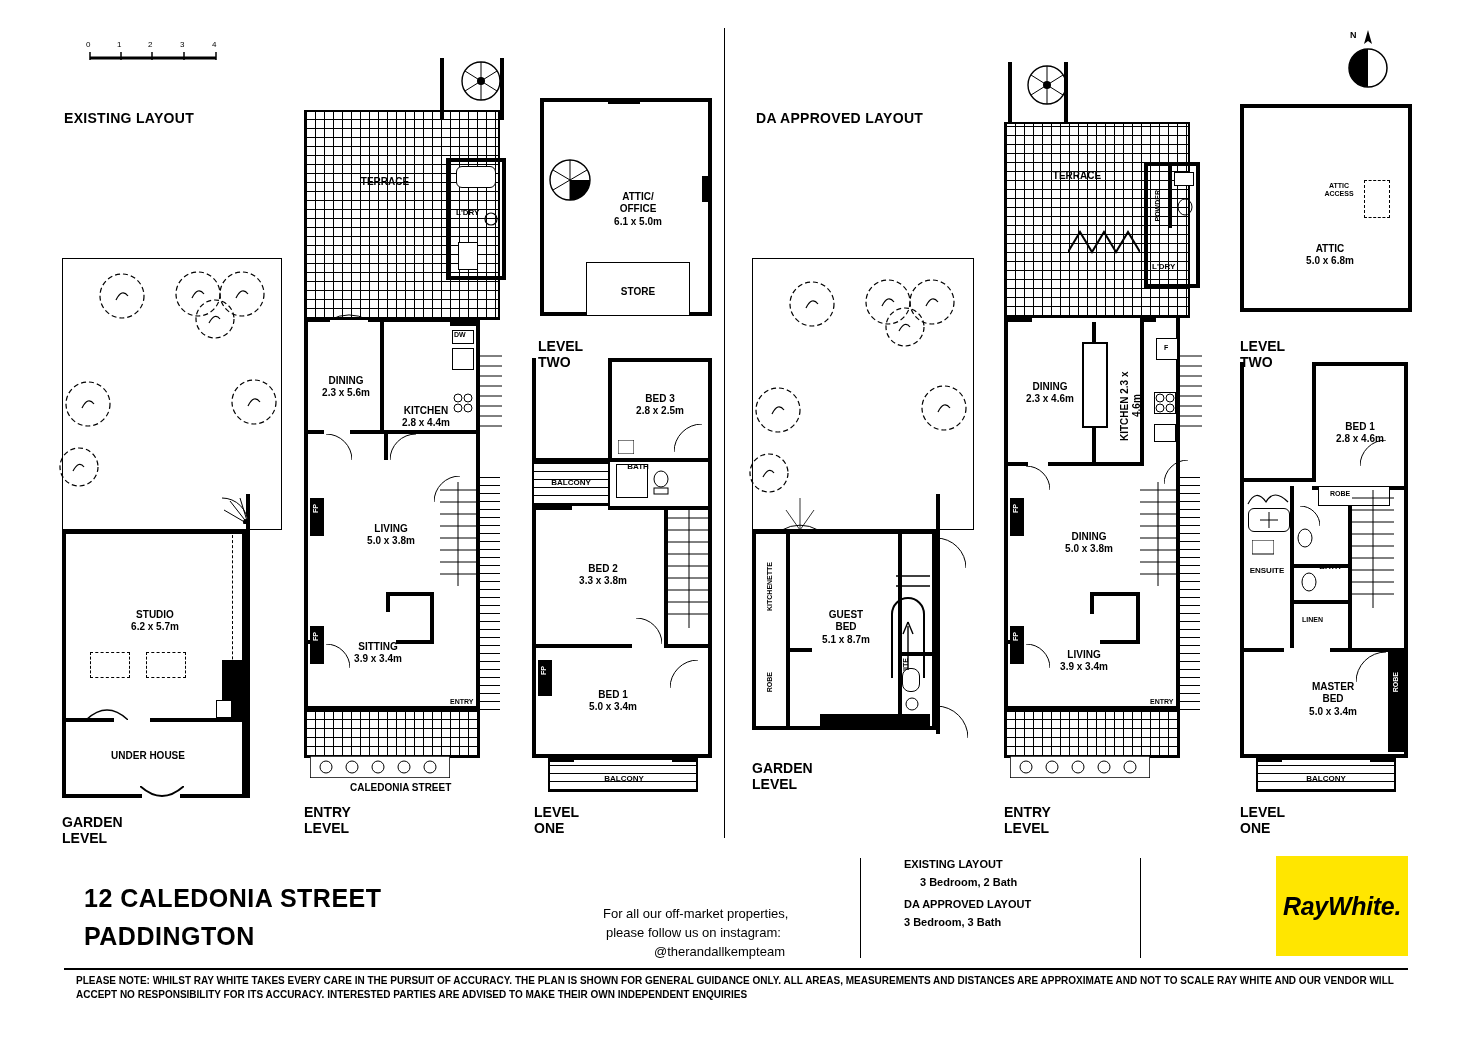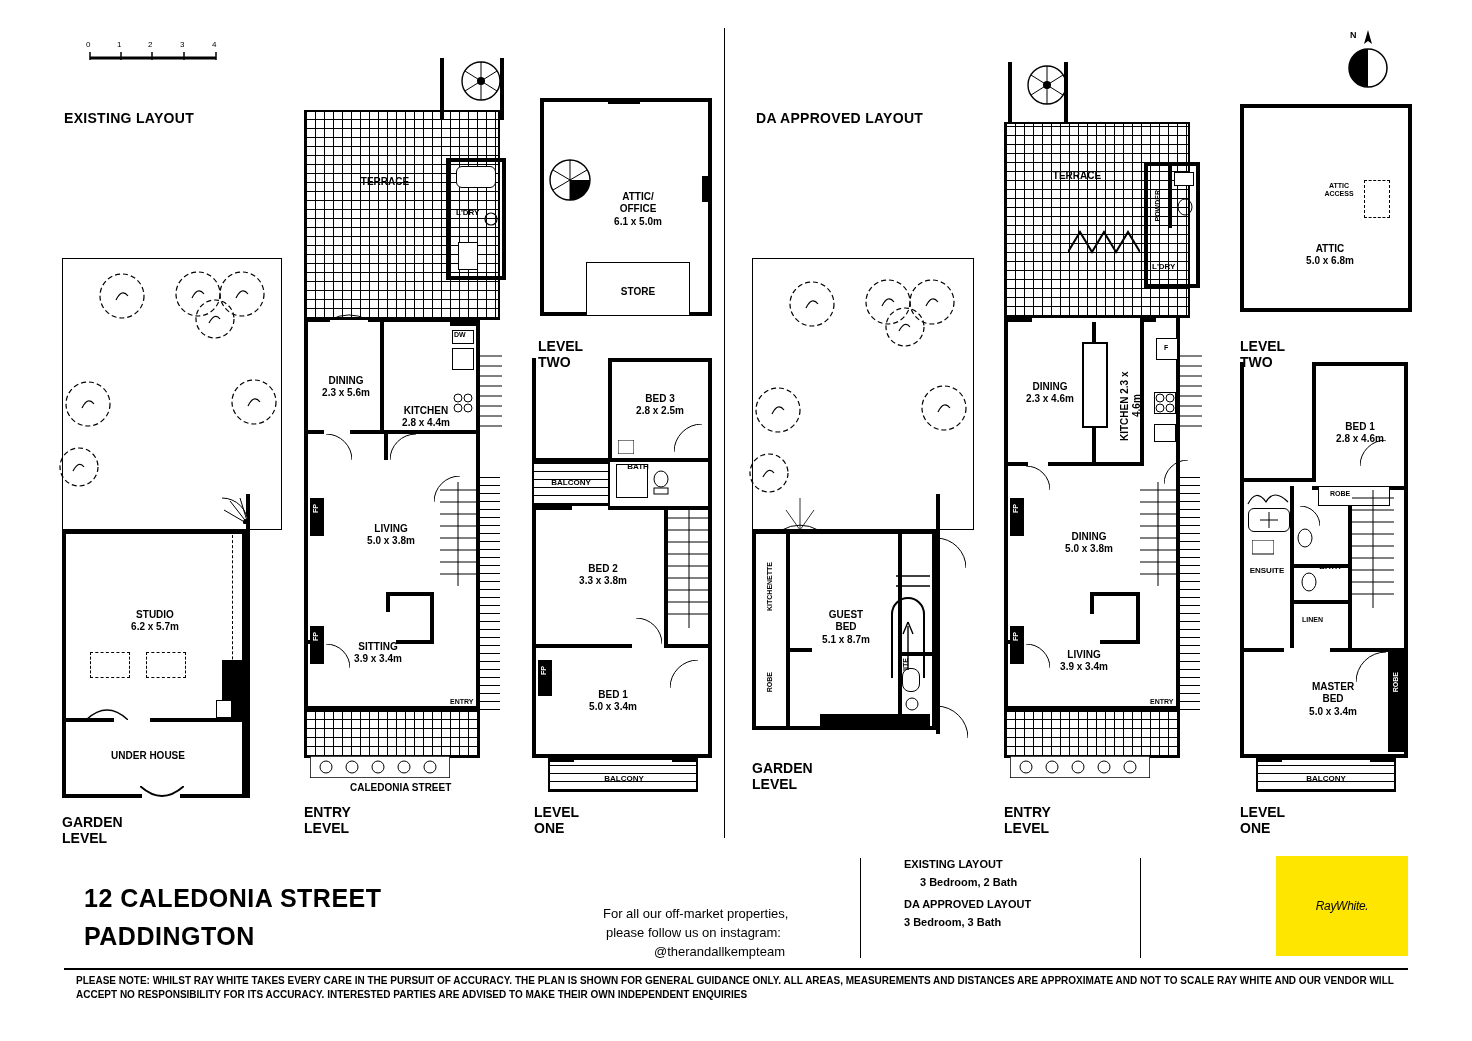--- a/index.html
+++ b/index.html
@@ -21,21 +21,21 @@
   .sec-title{font-size:14px;font-weight:bold;letter-spacing:.3px;}
   .lvl{font-size:14px;font-weight:bold;line-height:1.15;}
   .rm{font-size:10px;font-weight:bold;line-height:1.25;}
   .rm-s{font-size:8px;font-weight:bold;line-height:1.25;}
   .rm-xs{font-size:7px;font-weight:bold;line-height:1.2;}
   .vert{writing-mode:vertical-rl;transform:rotate(180deg);}
   .disclaimer{font-size:10px;line-height:1.35;font-weight:bold;}
   .foot{font-size:13px;line-height:1.45;}
   .footb{font-size:11px;font-weight:bold;line-height:1.5;}
   .rw{position:absolute;background:#FFE600;display:flex;align-items:center;justify-content:center;}
-  .rw span{font-size:12px;font-weight:normal;font-style:italic;letter-spacing:-.3px;}
+  .rw span{font-size:25px;font-weight:bold;font-style:italic;letter-spacing:-.3px;}
   svg{display:block;}
 </style>
 </head>
 <body>
 
 <div class="abs" style="left:88px;top:40px;width:130px;">
   <svg width="130" height="22">
     <line x1="2" y1="18" x2="128" y2="18" stroke="#000" stroke-width="3"></line>
     <line x1="2" y1="12" x2="2" y2="20" stroke="#000" stroke-width="1.5"></line>
     <line x1="33" y1="12" x2="33" y2="20" stroke="#000" stroke-width="1.5"></line>

